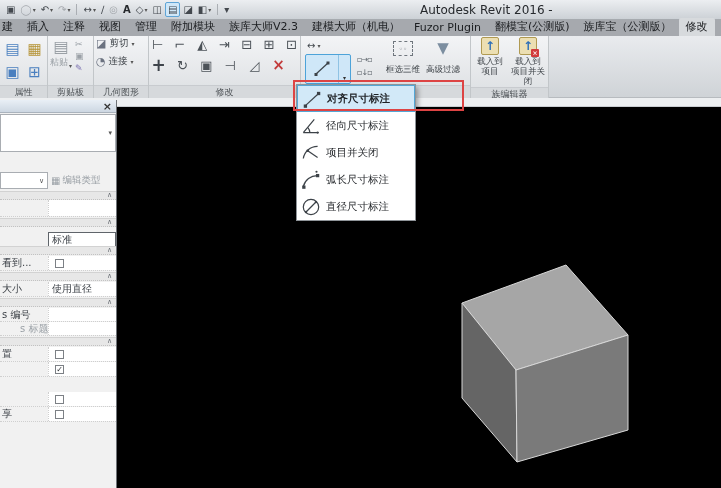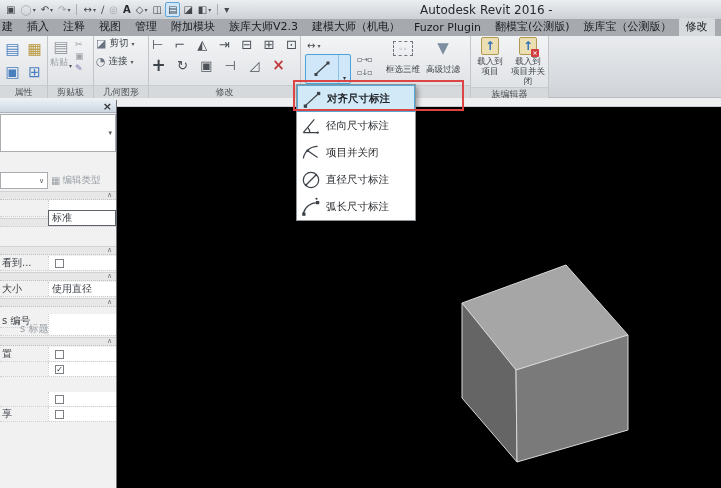--- a/index.html
+++ b/index.html
@@ -336,21 +336,21 @@
   <div class="sec" style="top:91px">
       <span class="pin">∧</span>
     </div>
   <div class="row" style="top:100px;height:17px">
     <span class="cellL"></span>
       <span class="cellR"></span>
   </div>
   <div class="sec" style="top:118px">
       <span class="pin">∧</span>
     </div>
-  <div class="row" style="top:110px;height:17px">
+  <div class="row" style="top:132px;height:17px">
     <span class="cellL"></span>
     <span class="cellR" style="border:1px solid #5f646a">标准</span>
   </div>
   <div class="sec" style="top:146px">
       <span class="pin">∧</span>
     </div>
   <div class="row" style="top:156px;height:15px">
     <span class="cellL">看到...</span>
     <span class="cellR">
         <span class="chk"></span>
@@ -359,21 +359,21 @@
   <div class="sec" style="top:172px">
       <span class="pin">∧</span>
     </div>
   <div class="row" style="top:182px;height:15px">
     <span class="cellL">大小</span>
     <span class="cellR">使用直径</span>
   </div>
   <div class="sec" style="top:198px">
       <span class="pin">∧</span>
     </div>
-  <div class="row" style="top:214px;height:14px">
+  <div class="row" style="top:208px;height:14px">
     <span class="cellL">s 编号</span>
     <span class="cellR"></span>
   </div>
   <div class="row" style="top:222px;height:14px">
     <span class="cellL gray">s 标题</span>
     <span class="cellR"></span>
   </div>
   <div class="sec" style="top:237px">
       <span class="pin">∧</span>
     </div>
@@ -438,34 +438,34 @@
           <path d="M3 15 A13 13 0 0 1 16 4"></path>
           <path d="M16 14 L7 8"></path>
           <circle class="dot" cx="7" cy="8" r="1.2" fill="#3c4248"></circle>
         </svg>
     </span>
     <span>项目并关闭</span>
   </div>
   <div class="menu-item">
     <span class="mi-ic">
       <svg viewBox="0 0 20 20">
+          <path d="M3 16 A13 13 0 0 1 16 6"></path>
+          <rect x="2" y="15" width="3" height="3" fill="none" stroke="#3c4248"></rect>
+          <rect x="14.5" y="4.5" width="3" height="3" fill="none" stroke="#3c4248"></rect>
+          <circle class="dot" cx="15" cy="2.5" r="1" fill="#3c4248"></circle>
+        </svg>
+    </span>
+    <span>弧长尺寸标注</span>
+  </div>
+  <div class="menu-item">
+    <span class="mi-ic">
+      <svg viewBox="0 0 20 20">
           <circle cx="10" cy="10" r="7"></circle>
           <path d="M5.5 14.5 L14.5 5.5"></path>
           <circle class="dot" cx="5.5" cy="14.5" r="1.1" fill="#3c4248"></circle>
           <circle class="dot" cx="14.5" cy="5.5" r="1.1" fill="#3c4248"></circle>
         </svg>
     </span>
     <span>直径尺寸标注</span>
   </div>
-  <div class="menu-item">
-    <span class="mi-ic">
-      <svg viewBox="0 0 20 20">
-          <path d="M3 16 A13 13 0 0 1 16 6"></path>
-          <rect x="2" y="15" width="3" height="3" fill="none" stroke="#3c4248"></rect>
-          <rect x="14.5" y="4.5" width="3" height="3" fill="none" stroke="#3c4248"></rect>
-          <circle class="dot" cx="15" cy="2.5" r="1" fill="#3c4248"></circle>
-        </svg>
-    </span>
-    <span>弧长尺寸标注</span>
-  </div>
 </div>
 
 <div class="red-rect"></div>
 
 </body></html>

